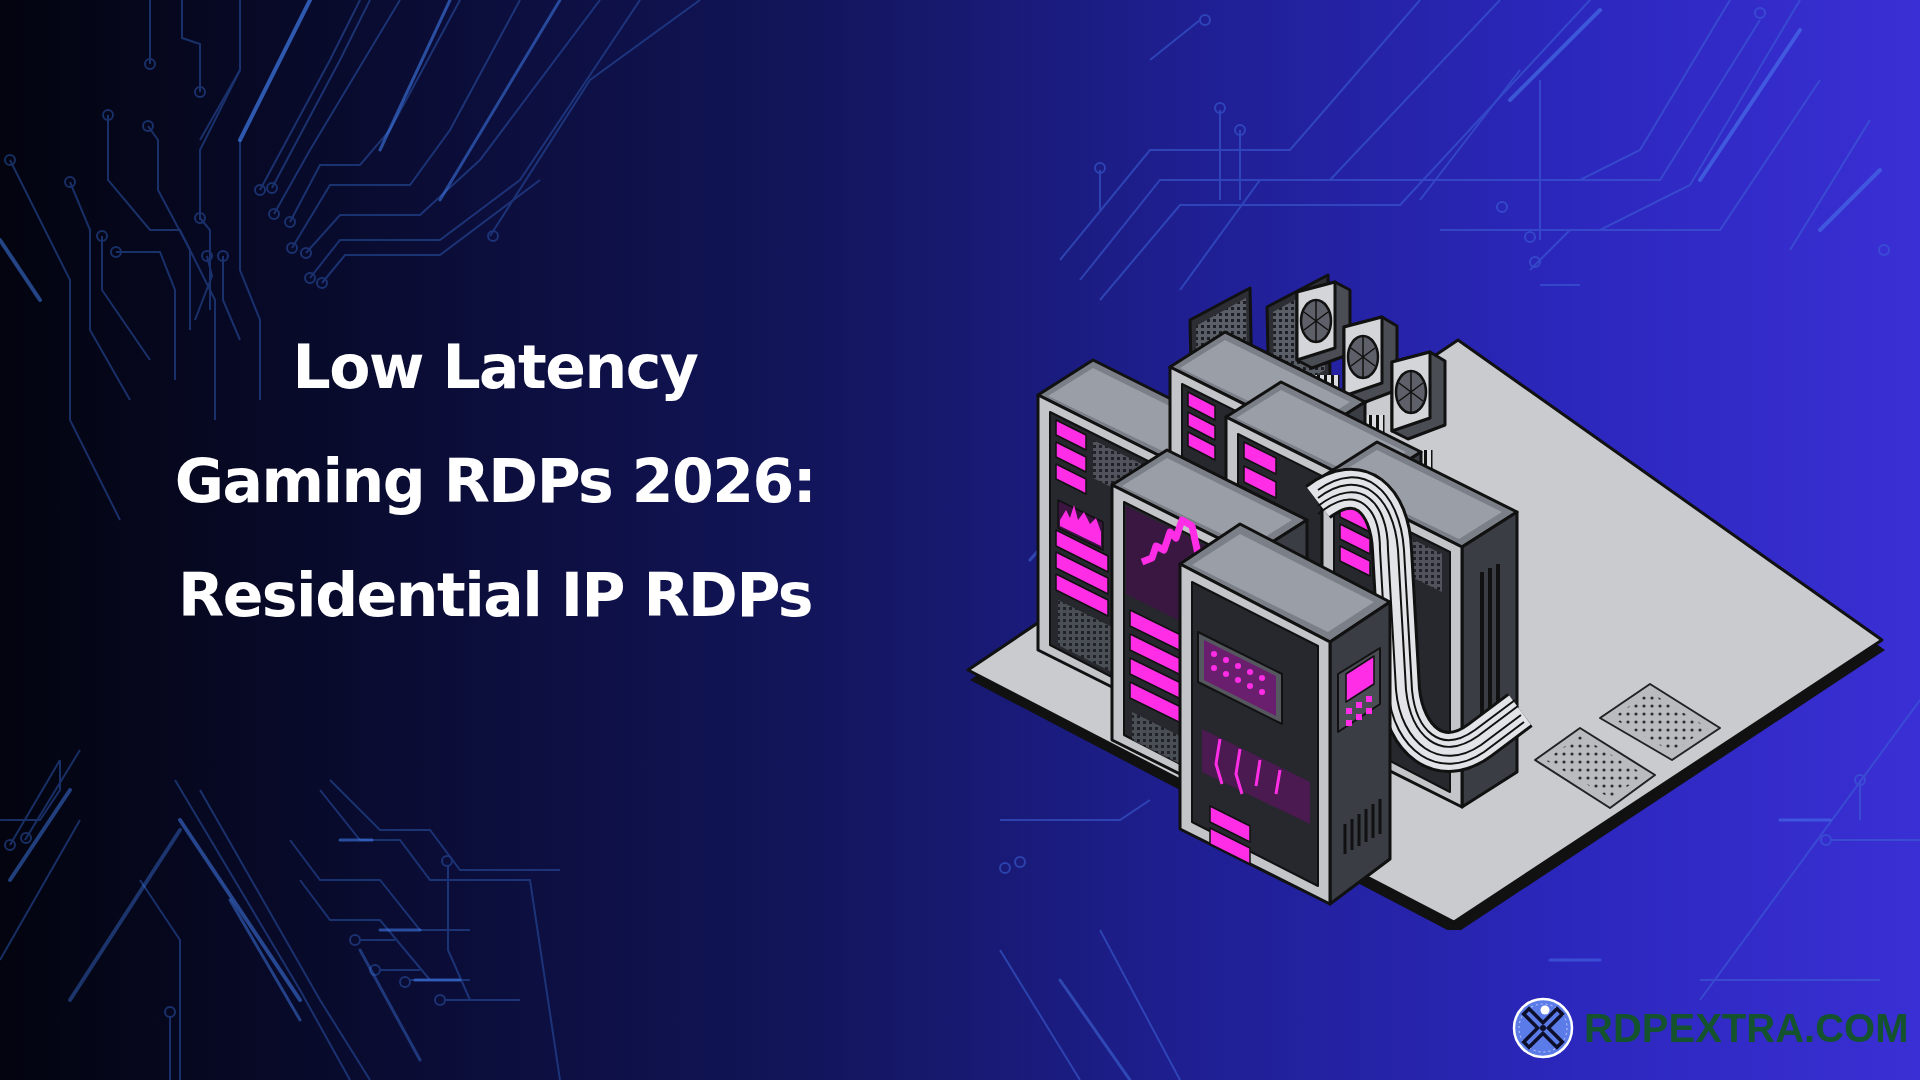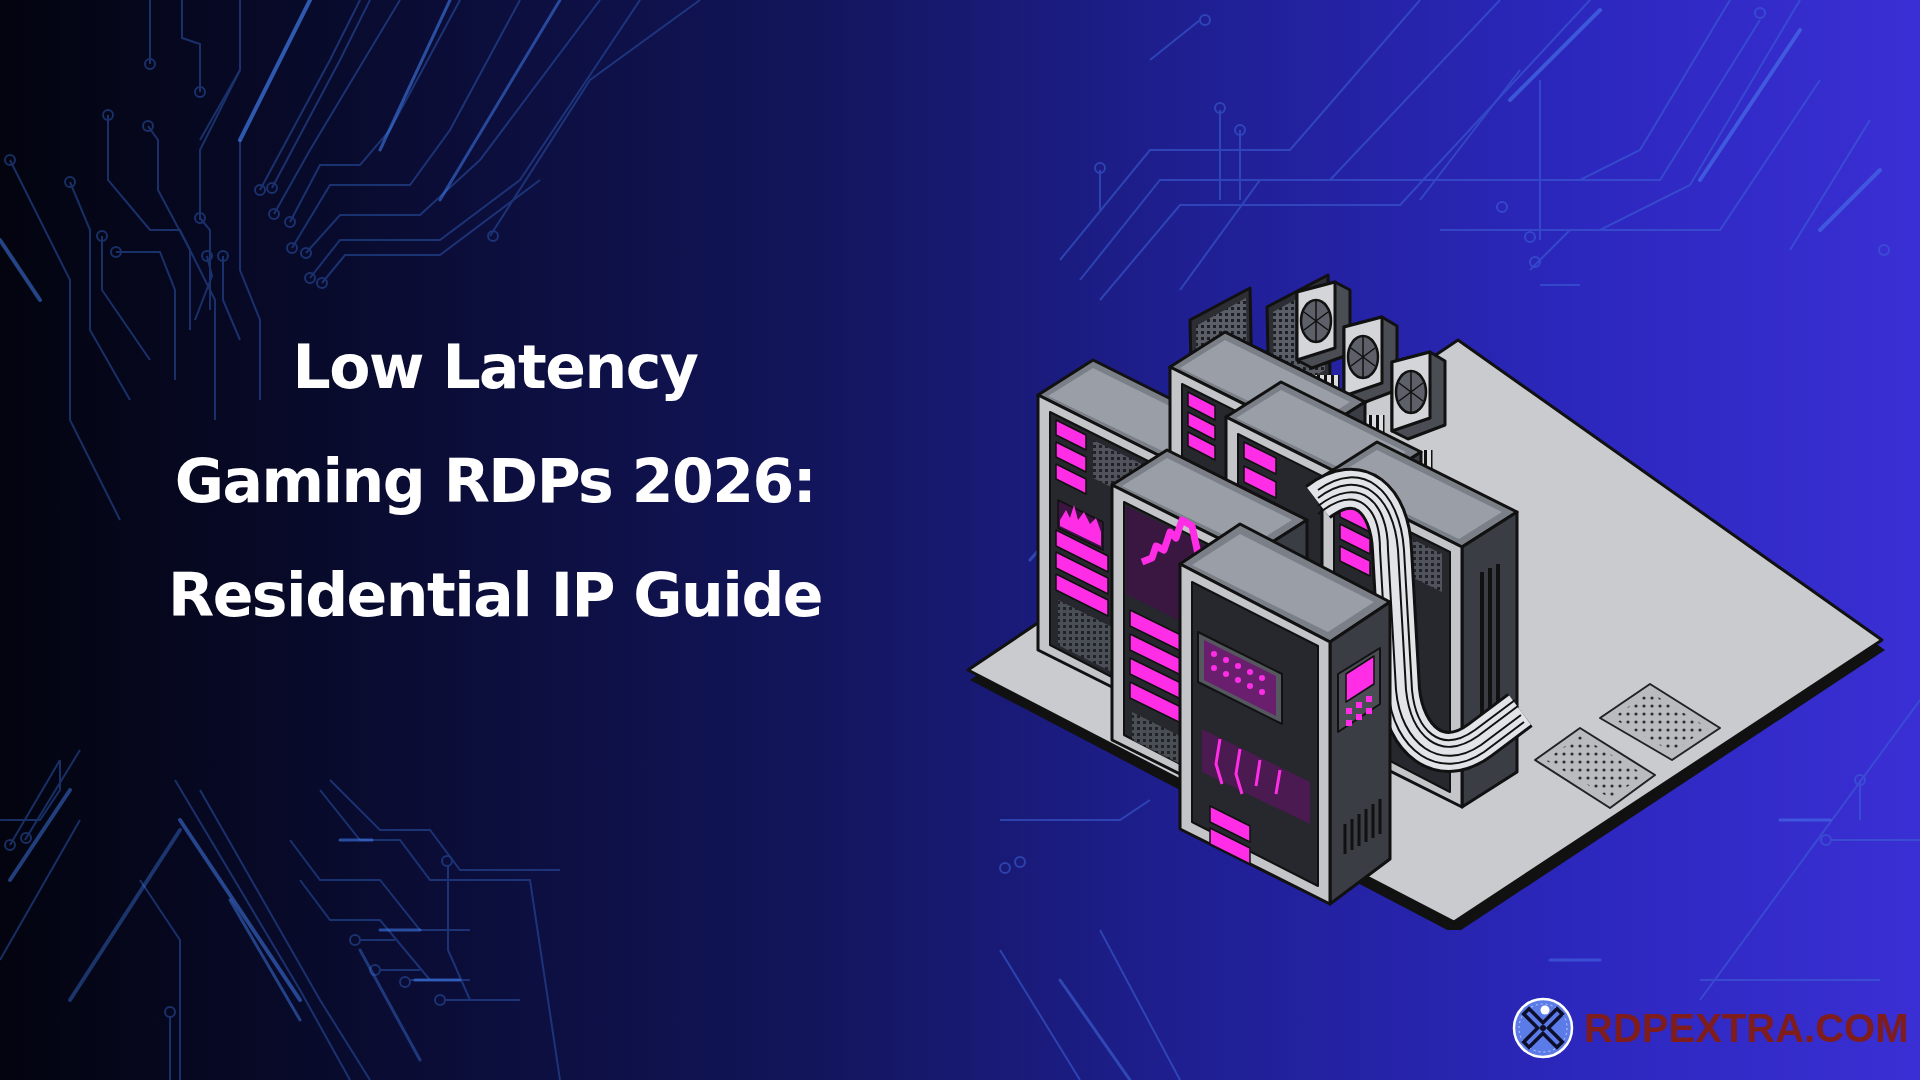--- a/index.html
+++ b/index.html
@@ -16,21 +16,21 @@
     font-size: 60px; line-height: 114px; letter-spacing: -1.5px;
   }
   .headline .line { display: block; white-space: nowrap; }
   .illustration { position: absolute; left: 960px; top: 270px; width: 960px; height: 660px; }
   .brand {
     position: absolute; left: 1512px; top: 996px; height: 64px;
     display: flex; align-items: center; gap: 10px;
   }
   .brand-logo { width: 62px; height: 62px; }
   .brand-name {
-    color: #7f1d1d; font-family: "Liberation Sans", sans-serif; font-weight: bold;
+    color: #14532d; font-family: "Liberation Sans", sans-serif; font-weight: bold;
     font-size: 40px; letter-spacing: 0px;
   }
 </style>
 </head>
 <body>
 
 <svg class="bg-circuits" viewBox="0 0 1920 1080" xmlns="http://www.w3.org/2000/svg">
   <g fill="none" stroke="#2a52a8" stroke-width="2" opacity="0.55">
 
     <path d="M150 0 V64"></path>
@@ -166,21 +166,21 @@
     <path d="M1780 820 H1830" stroke-width="3" opacity="0.5"></path>
     <path d="M1550 960 H1600" stroke-width="3" opacity="0.45"></path>
     <path d="M1060 980 L1130 1080" stroke-width="3" opacity="0.45"></path>
     <path d="M1100 480 L1030 560" stroke-width="3" opacity="0.45"></path>
   </g>
 </svg>
 
 <div class="headline">
   <span class="line">Low Latency</span>
   <span class="line">Gaming RDPs 2026:</span>
-  <span class="line">Residential IP Guide</span>
+  <span class="line">Residential IP RDPs</span>
 </div>
 
 <svg class="illustration" viewBox="0 0 960 660" xmlns="http://www.w3.org/2000/svg" stroke-linejoin="round">
   <defs>
     <pattern id="grille" width="6" height="6" patternUnits="userSpaceOnUse">
       <rect width="6" height="6" fill="#5a5e66"></rect>
       <rect x="1" y="1" width="3" height="3" fill="#1d1f24"></rect>
     </pattern>
     <pattern id="dots" width="8" height="8" patternUnits="userSpaceOnUse">
       <circle cx="4" cy="4" r="1.6" fill="#2a2c30"></circle>

